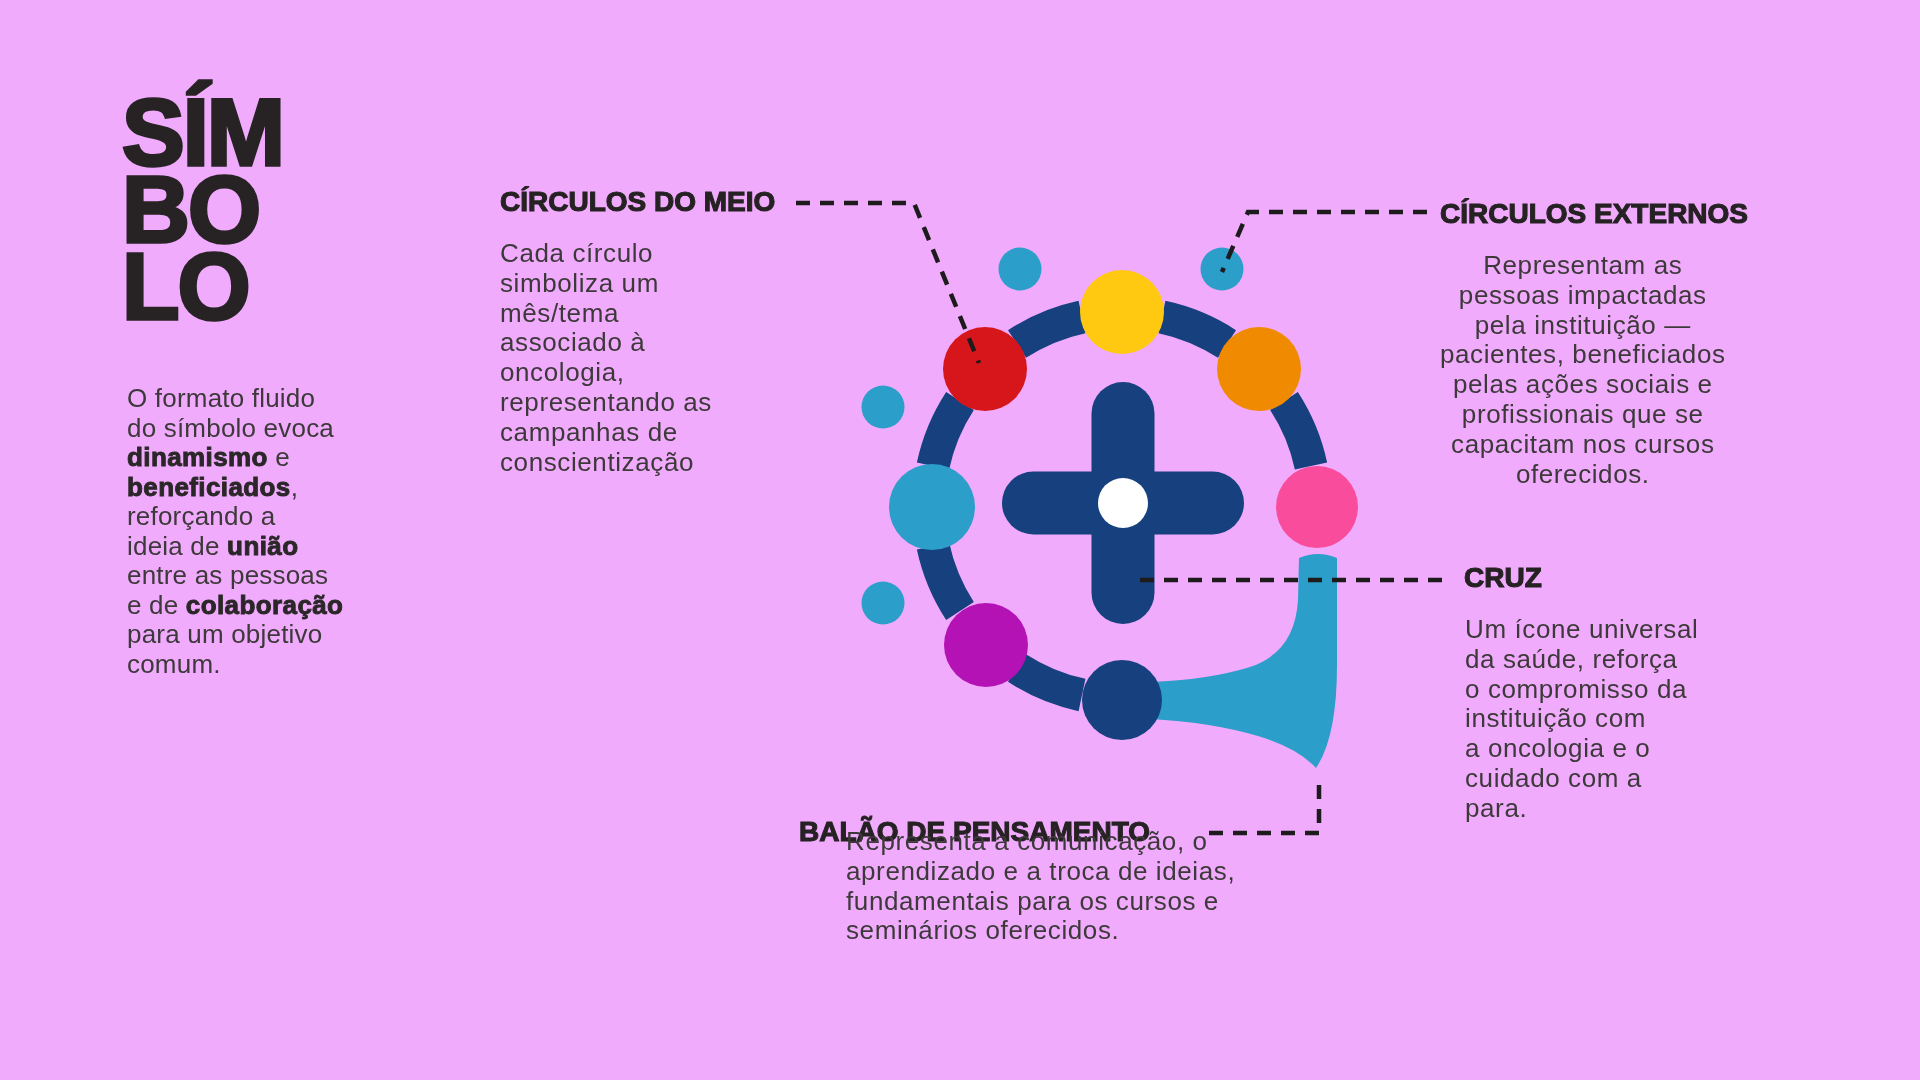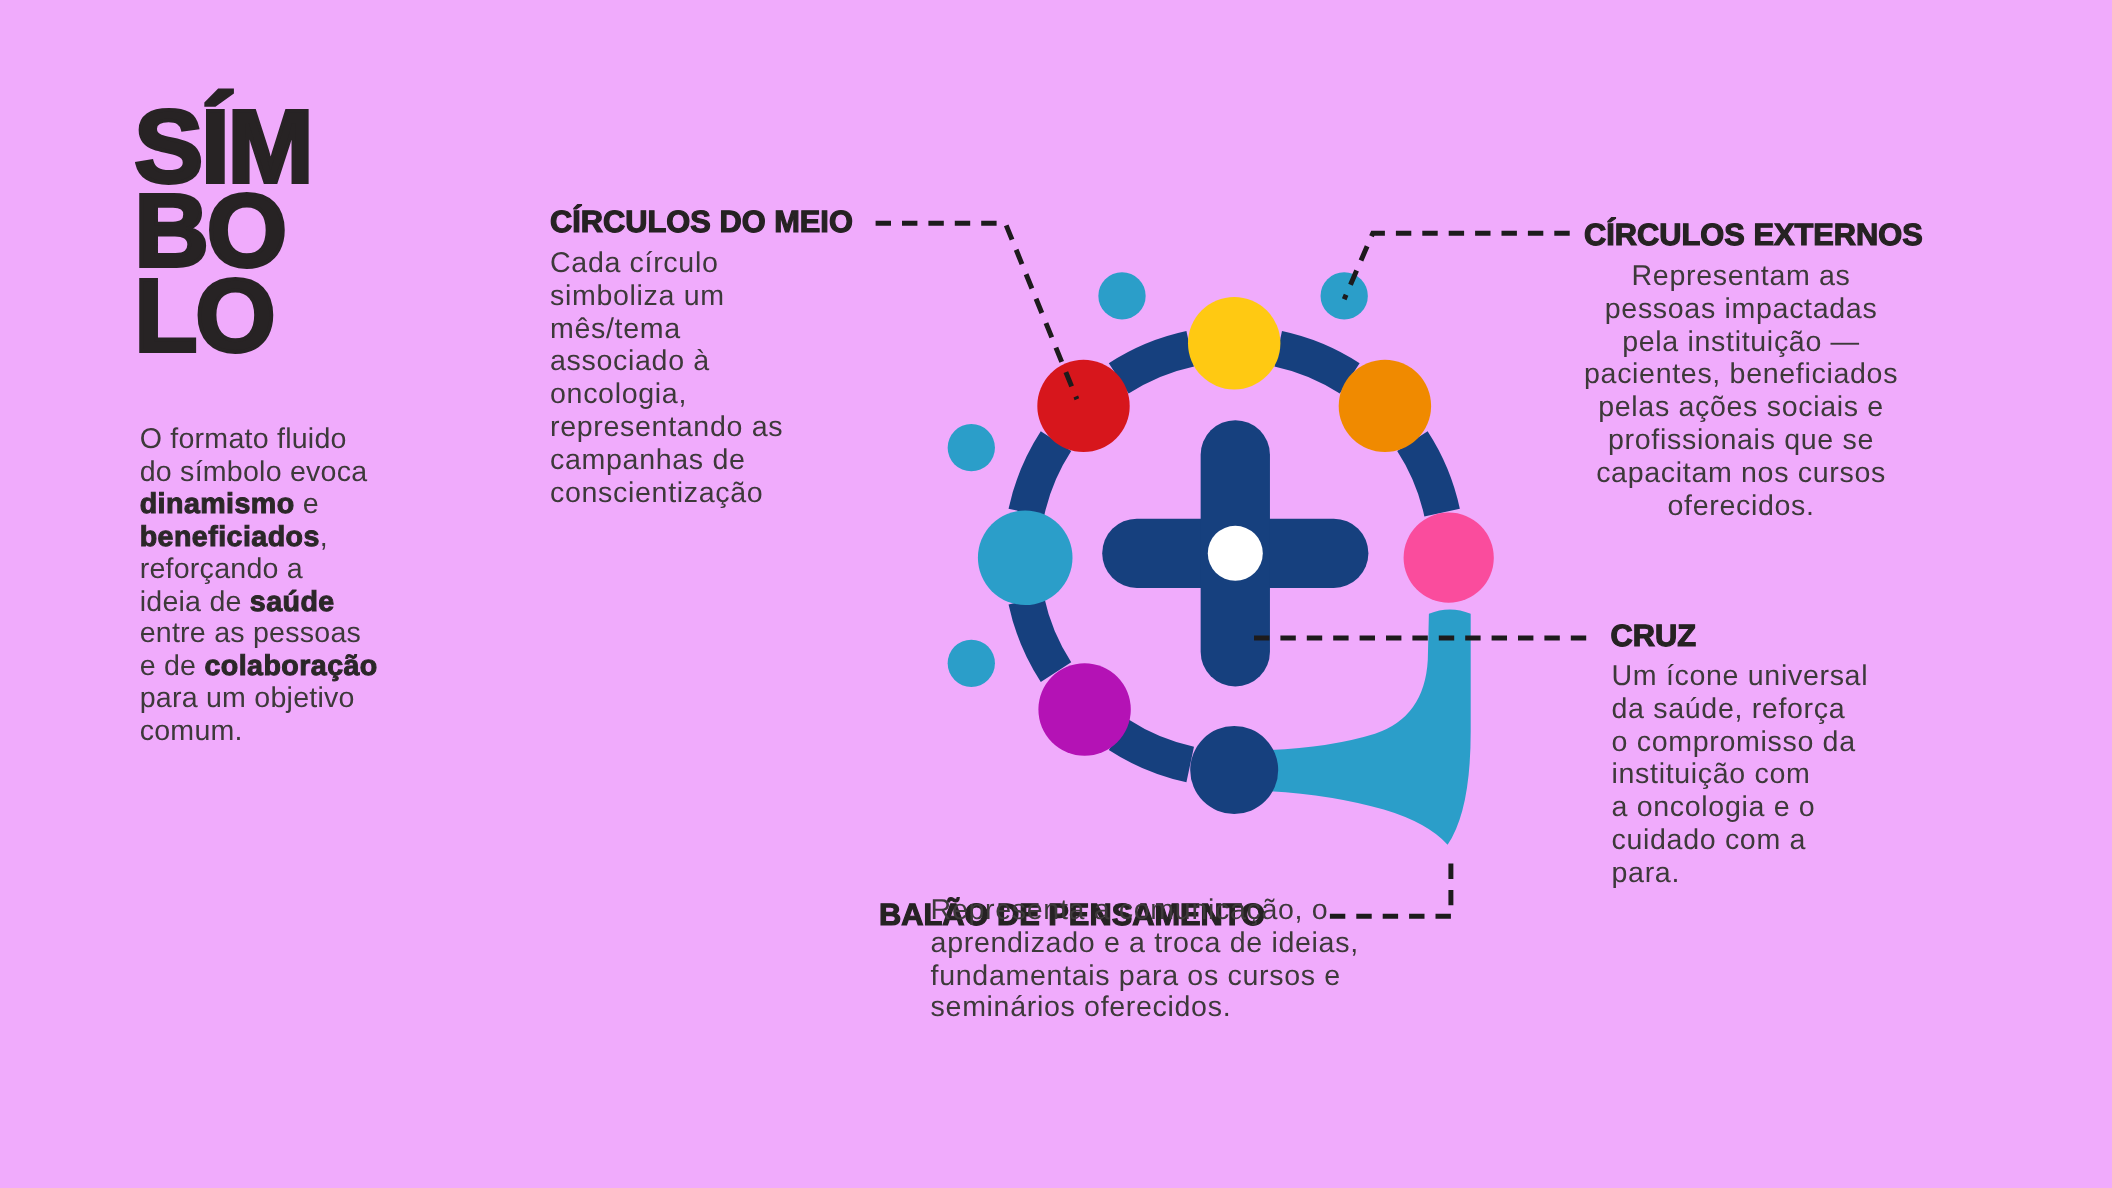--- a/index.html
+++ b/index.html
@@ -21,20 +21,21 @@
     white-space:pre-line;
   }
   .intro b{color:#2b2728;-webkit-text-stroke:0.9px #2b2728;letter-spacing:0.4px;}
   .hd{
     font-size:28px;line-height:32px;font-weight:bold;color:#262223;
     -webkit-text-stroke:1.1px #262223;letter-spacing:0px;white-space:pre;
   }
   .bd{
     font-size:26px;line-height:29.8px;letter-spacing:0.6px;color:#3d393a;
     white-space:pre-line;
+    margin-top:15px;
   }
   .hd-meio{left:500px;top:186px;}
   .bd-meio{left:500px;top:224px;}
   .hd-ext{left:1440px;top:198px;}
   .bd-ext{left:1440px;top:236px;text-align:center;}
   .hd-cruz{left:1464px;top:562px;}
   .bd-cruz{left:1465px;top:600px;}
   .hd-balao{left:799px;top:816px;text-align:center;}
   .bd-balao{left:846px;top:812px;}
 </style>
@@ -93,21 +94,21 @@
 
   <div class="abs title">SÍM
 BO
 LO</div>
 
   <div class="abs intro"><span>O formato fluido
 do símbolo evoca
 </span><b>dinamismo</b><span> e
 </span><b>beneficiados</b><span>,
 reforçando a
-ideia de </span><b>saúde</b><span>
+ideia de </span><b>união</b><span>
 entre as pessoas
 e de </span><b>colaboração</b><span>
 para um objetivo
 comum.</span></div>
 
   <div class="abs hd hd-meio">CÍRCULOS DO MEIO</div>
   <div class="abs bd bd-meio">Cada círculo
 simboliza um
 mês/tema
 associado à

